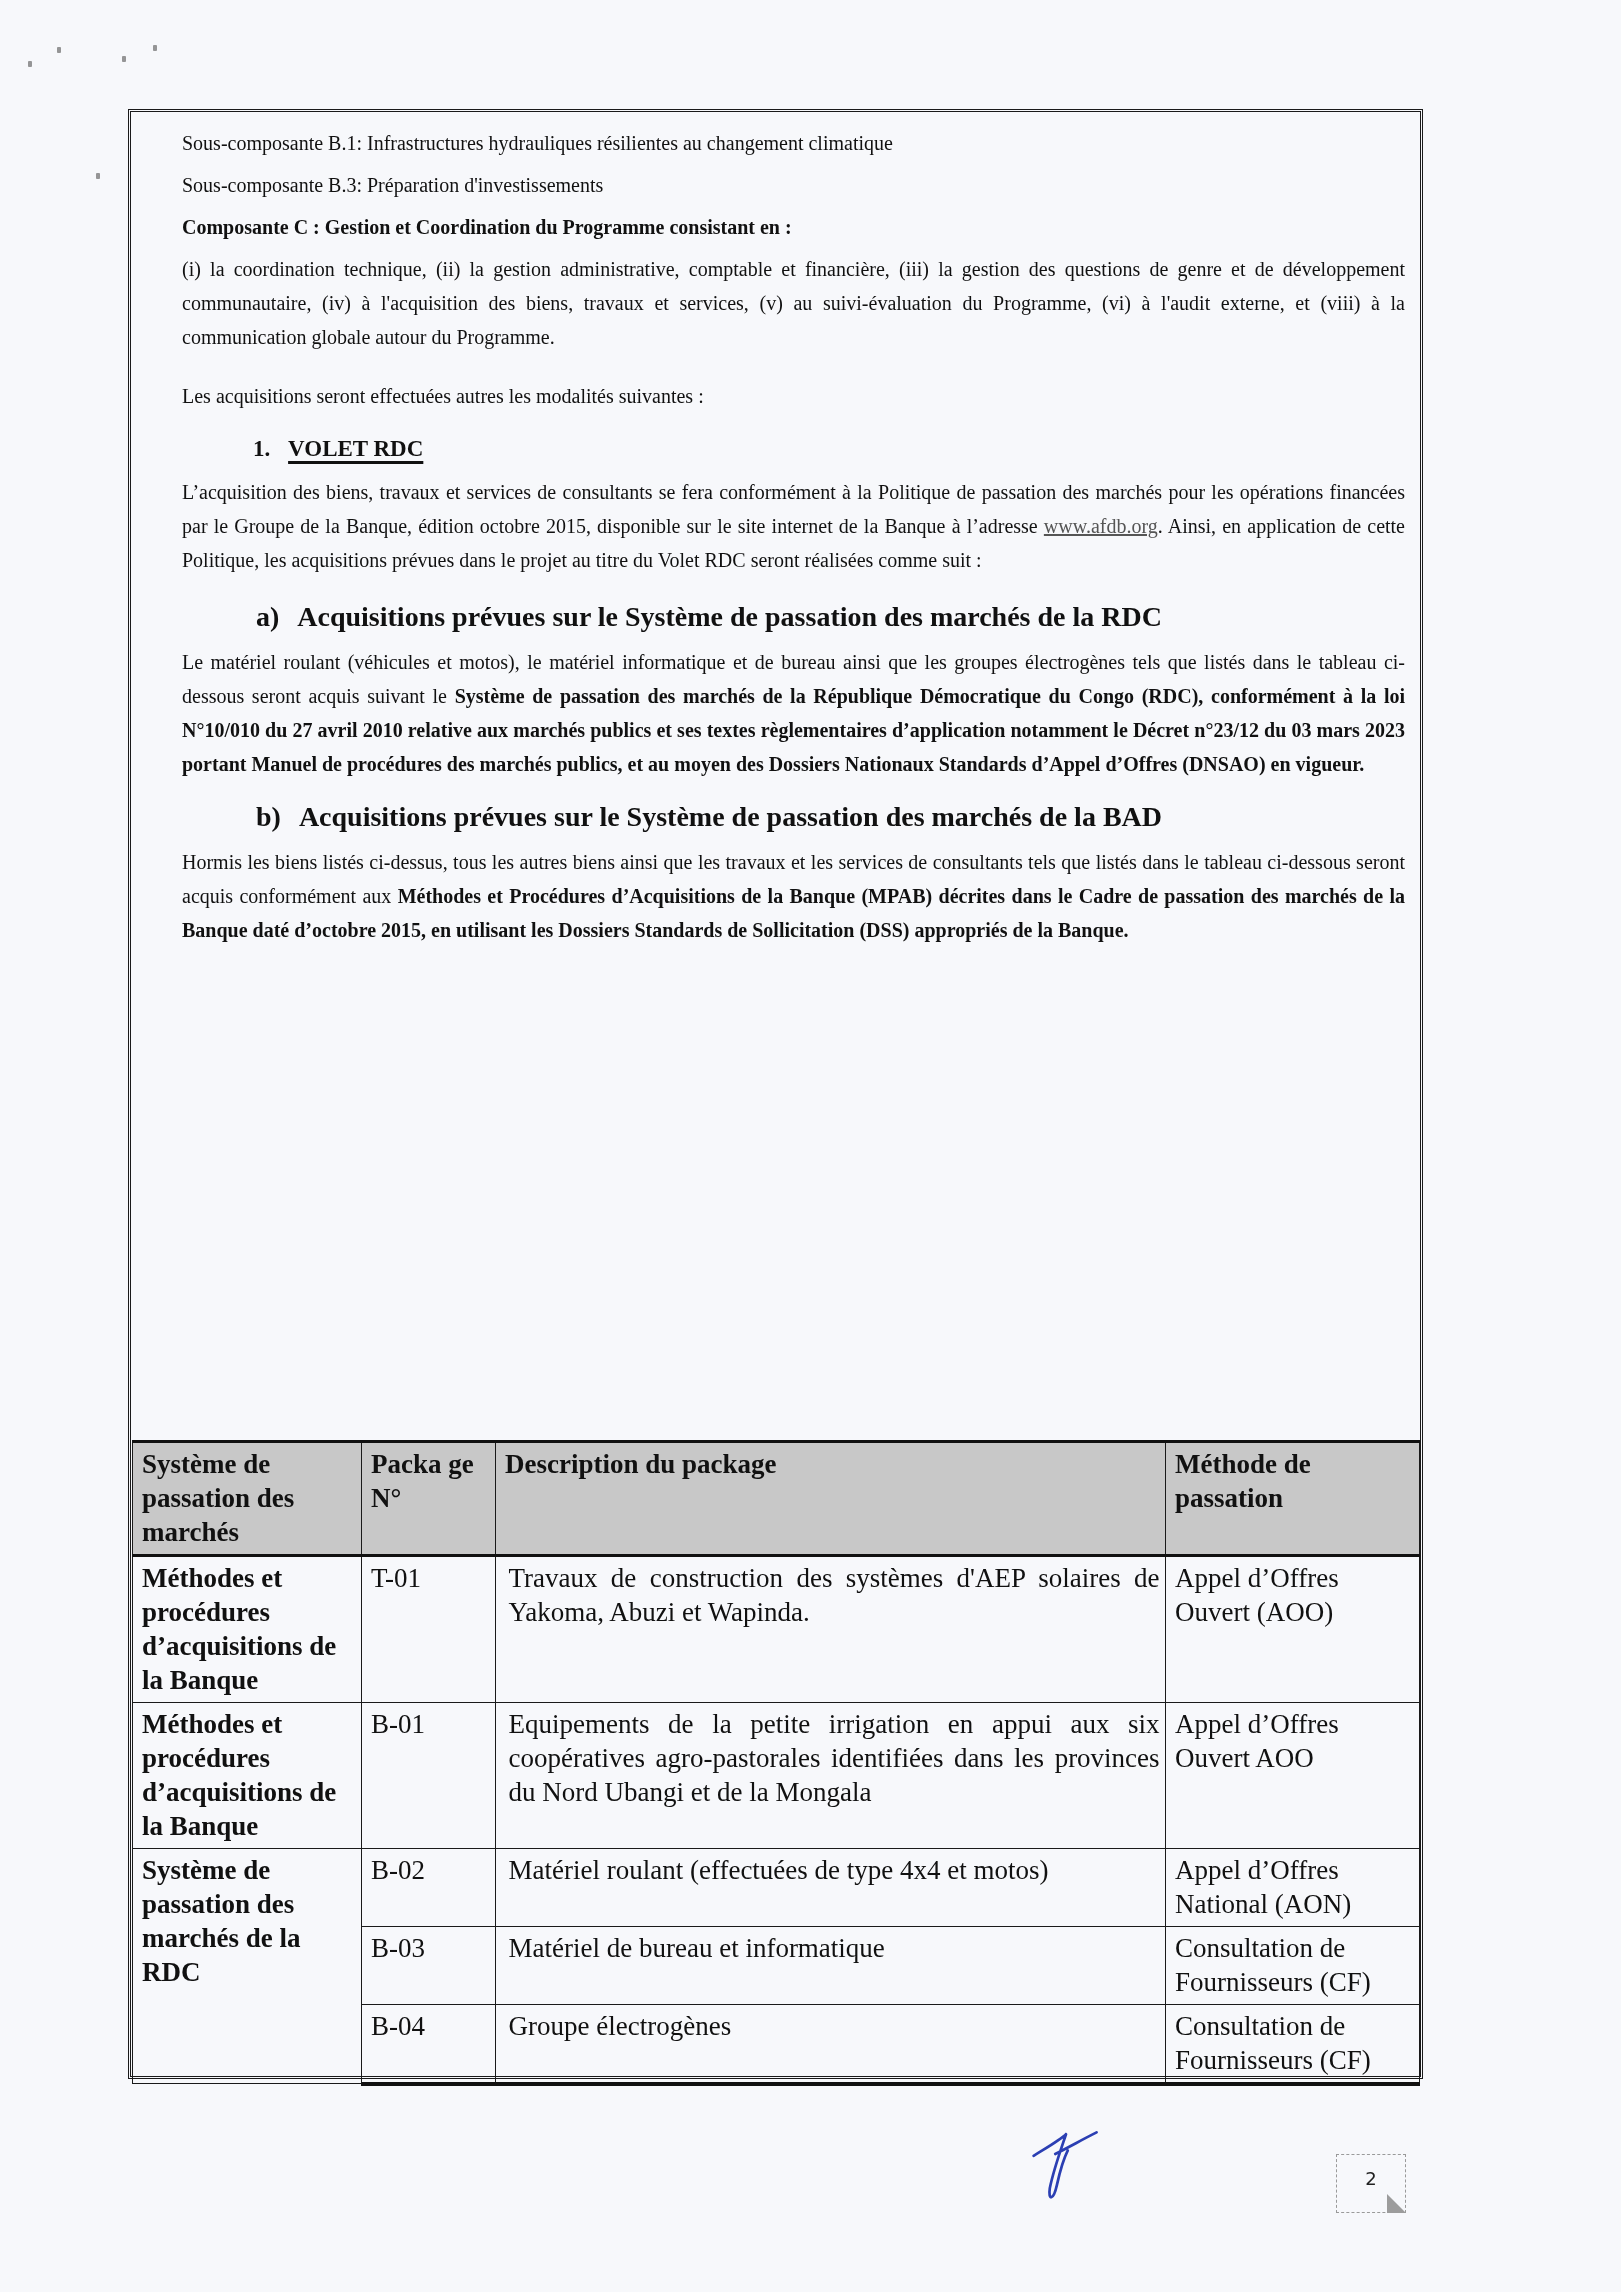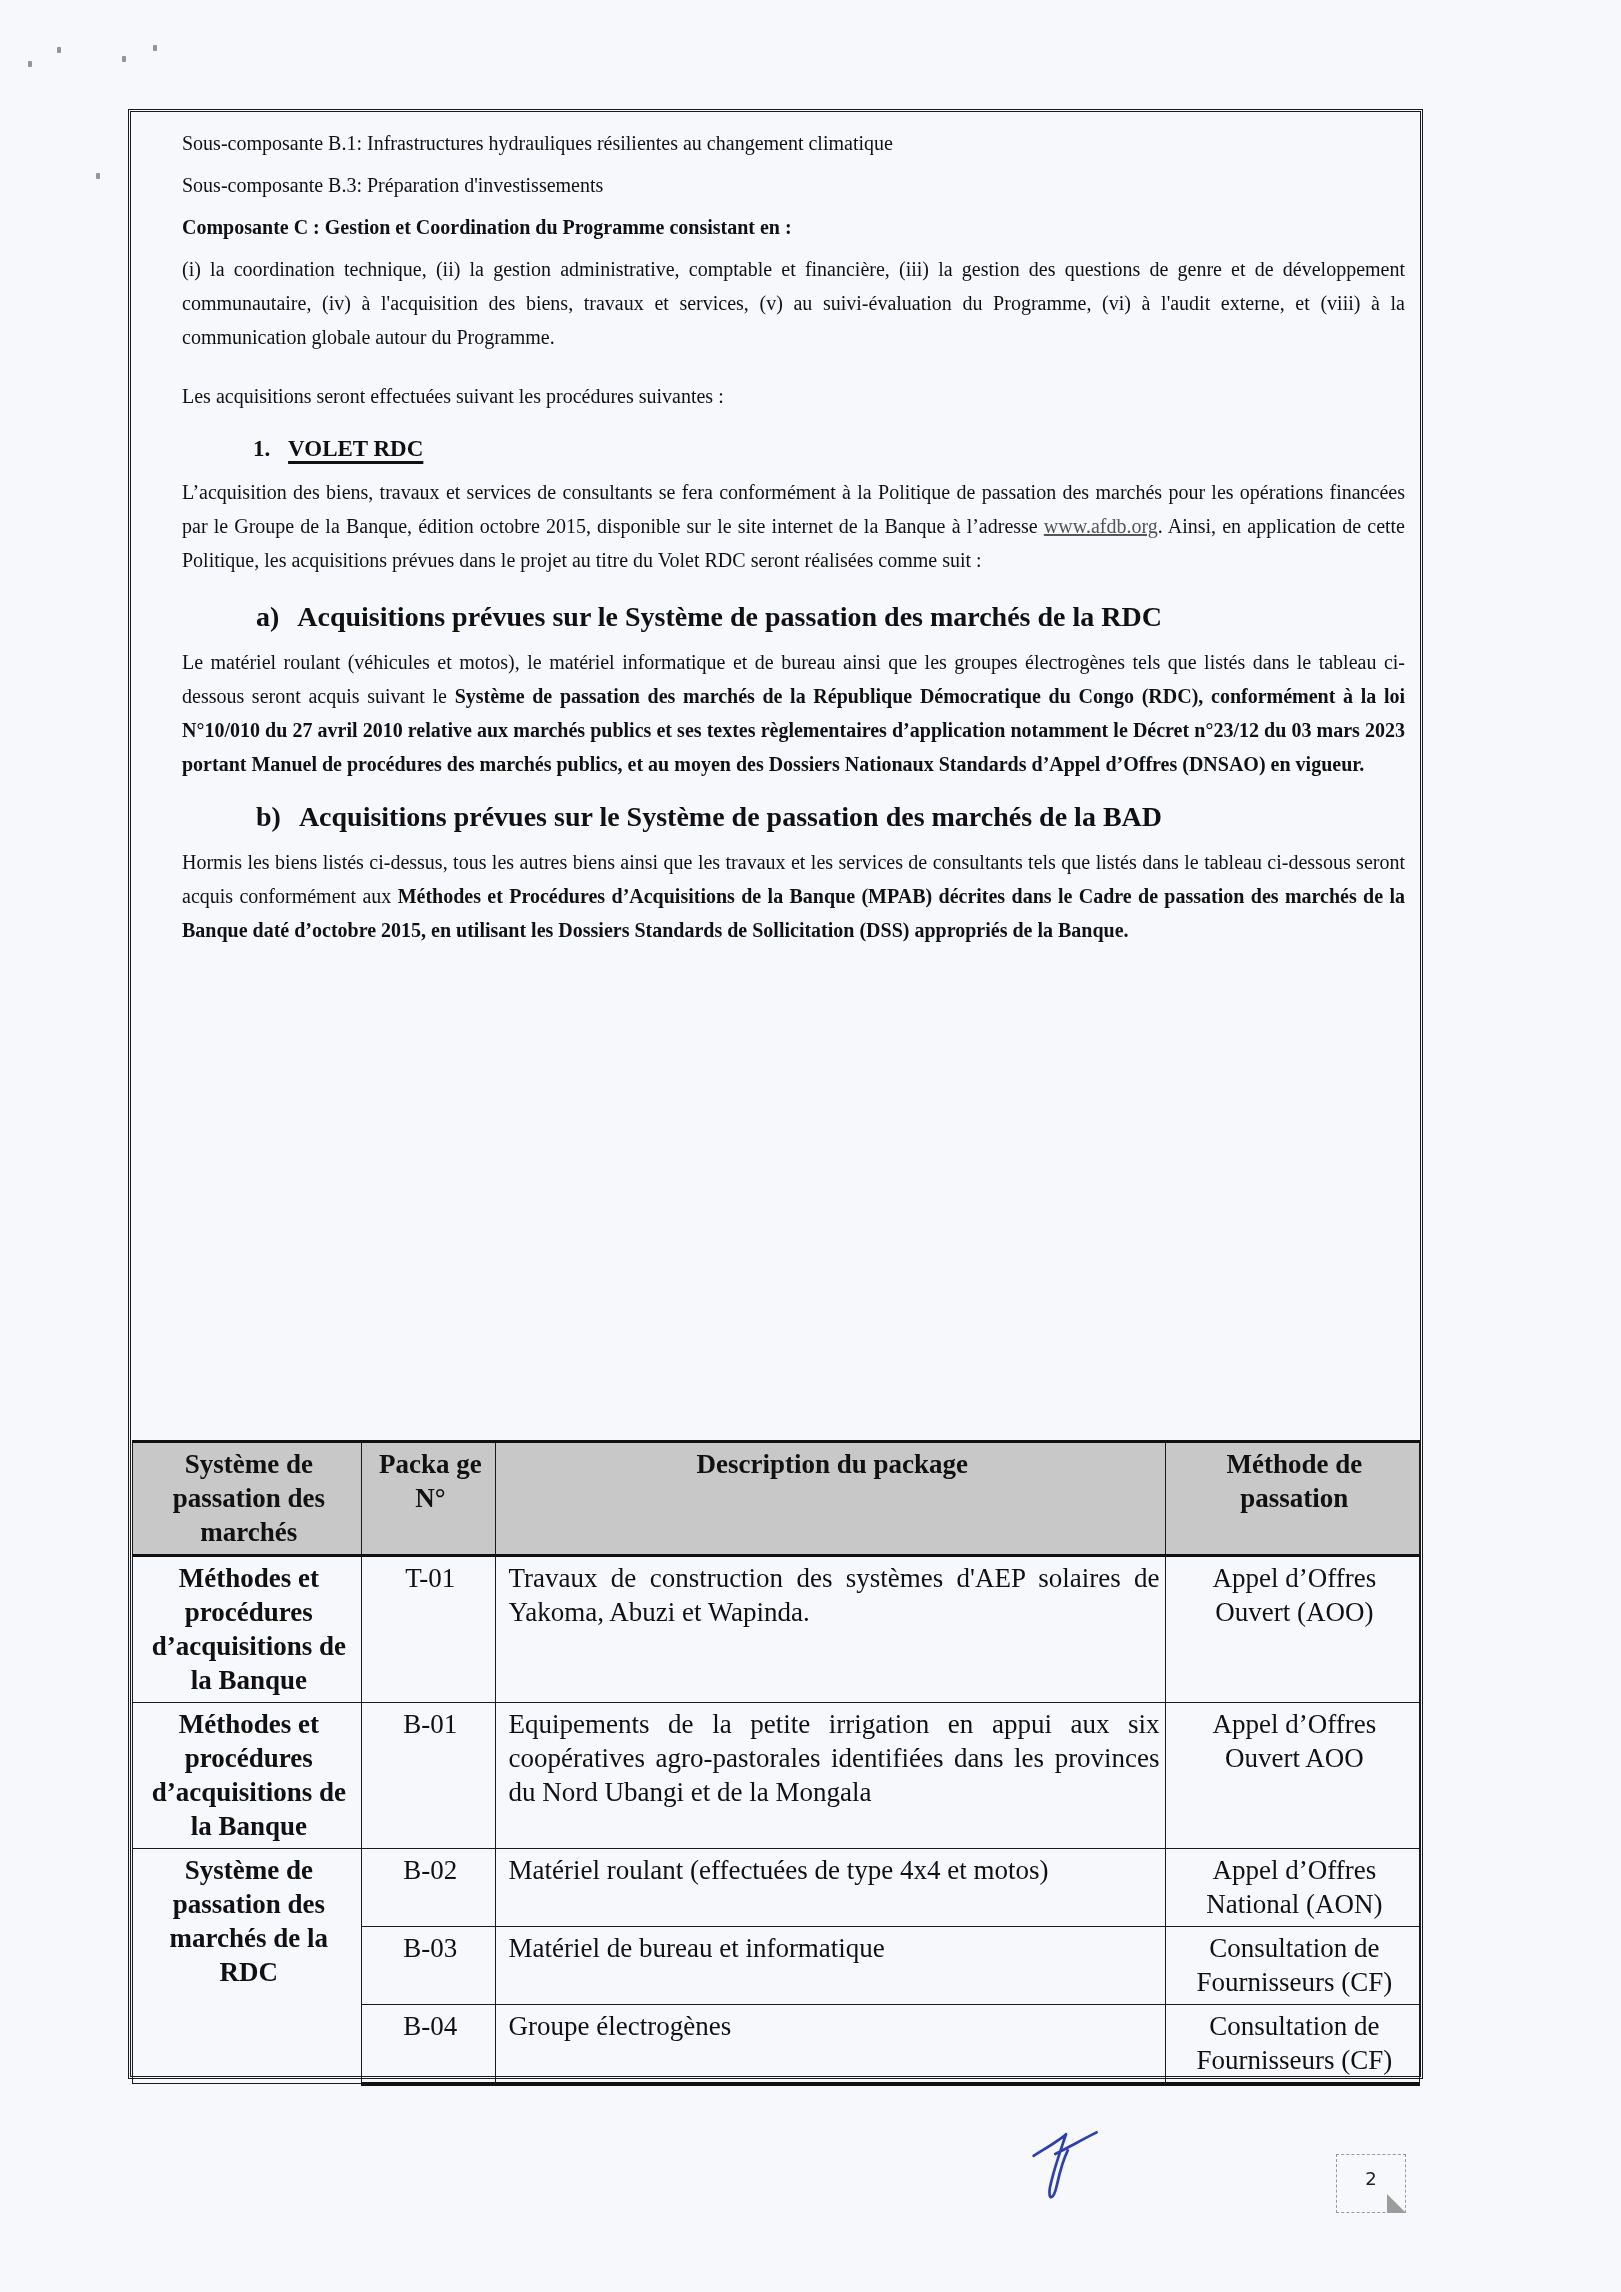--- a/index.html
+++ b/index.html
@@ -90,21 +90,21 @@
     line-height: 34px;
   }
   col.c1 { width: 229px; }
   col.c2 { width: 134px; }
   col.c3 { width: 670px; }
   col.c4 { width: 254px; }
   th, td {
     border: 1.8px solid #1a1a1a;
     vertical-align: top;
     padding: 3.6px 5.4px 5.4px 9px;
-    text-align: center;
+    text-align: left;
   }
   thead tr { border-top: 3.6px solid #111; border-bottom: 3.6px solid #111; }
   th {
     background: #c8c8c8;
     font-weight: bold;
   }
   td.sys { font-weight: bold; }
   td.desc { text-align: justify; padding-left: 12.5px; }
   tbody tr.last td { border-bottom: 4.5px solid #111; }
   .th-head { height: 107px; }
@@ -153,21 +153,21 @@
 </div>
 
 <div class="frame"></div>
 
 <div class="content">
   <p class="line line-block">Sous-composante B.1: Infrastructures hydrauliques résilientes au changement climatique</p>
   <p class="line line-block">Sous-composante B.3: Préparation d'investissements</p>
   <p class="line bold line-block">Composante C : Gestion et Coordination du Programme consistant en :</p>
   <p class="line">(i) la coordination technique, (ii) la gestion administrative, comptable et financière, (iii) la gestion des questions de genre et de développement communautaire, (iv) à l'acquisition des biens, travaux et services, (v) au suivi-évaluation du Programme, (vi) à l'audit externe, et (viii) à la communication globale autour du Programme.</p>
   <div class="gap-s"></div>
-  <p class="line line-block">Les acquisitions seront effectuées suivant les procédures suivantes :</p>
+  <p class="line line-block">Les acquisitions seront effectuées autres les modalités suivantes :</p>
 
   <div class="heading-1">
     <span class="num">1.</span>
     <span class="u">VOLET RDC</span>
   </div>
 
   <p class="line"><span>L’acquisition des biens, travaux et services de consultants se fera conformément à la Politique de passation des marchés pour les opérations financées par le Groupe de la Banque, édition octobre 2015, disponible sur le site internet de la Banque à l’adresse </span><span class="link">www.afdb.org</span><span>. Ainsi, en application de cette Politique, les acquisitions prévues dans le projet au titre du Volet RDC seront réalisées comme suit :</span></p>
 
   <div class="heading-a">
     <span class="lbl">a)</span>

